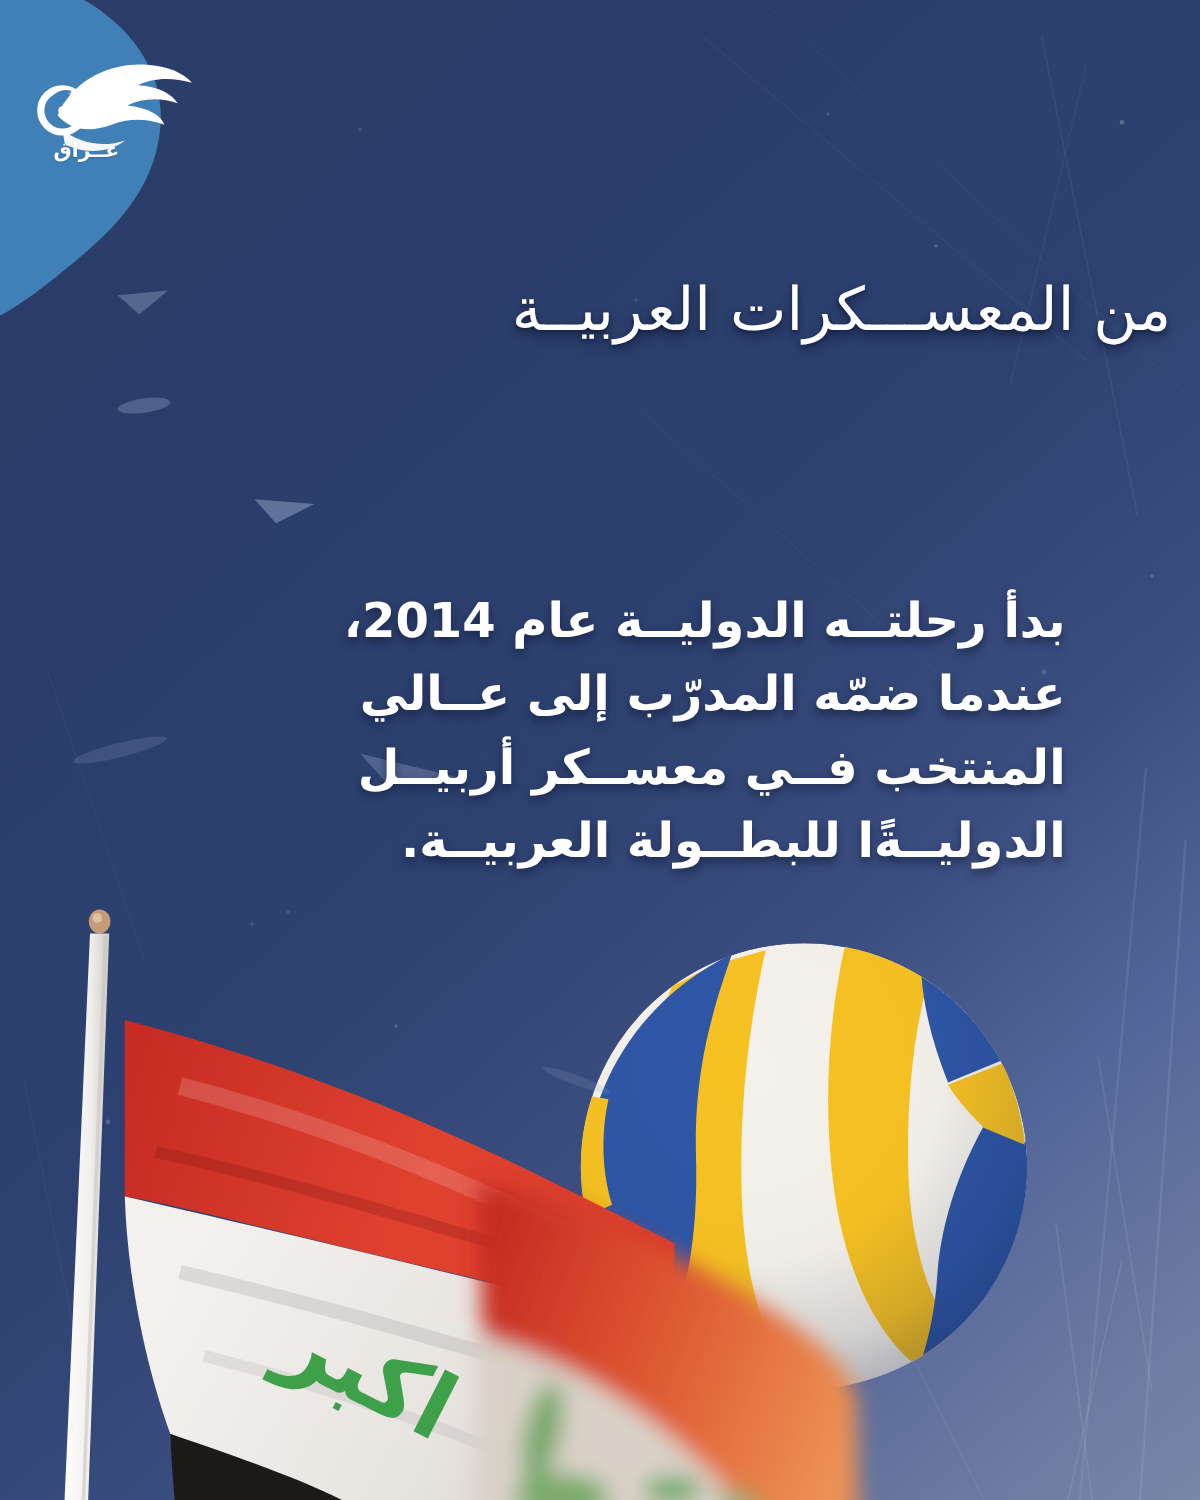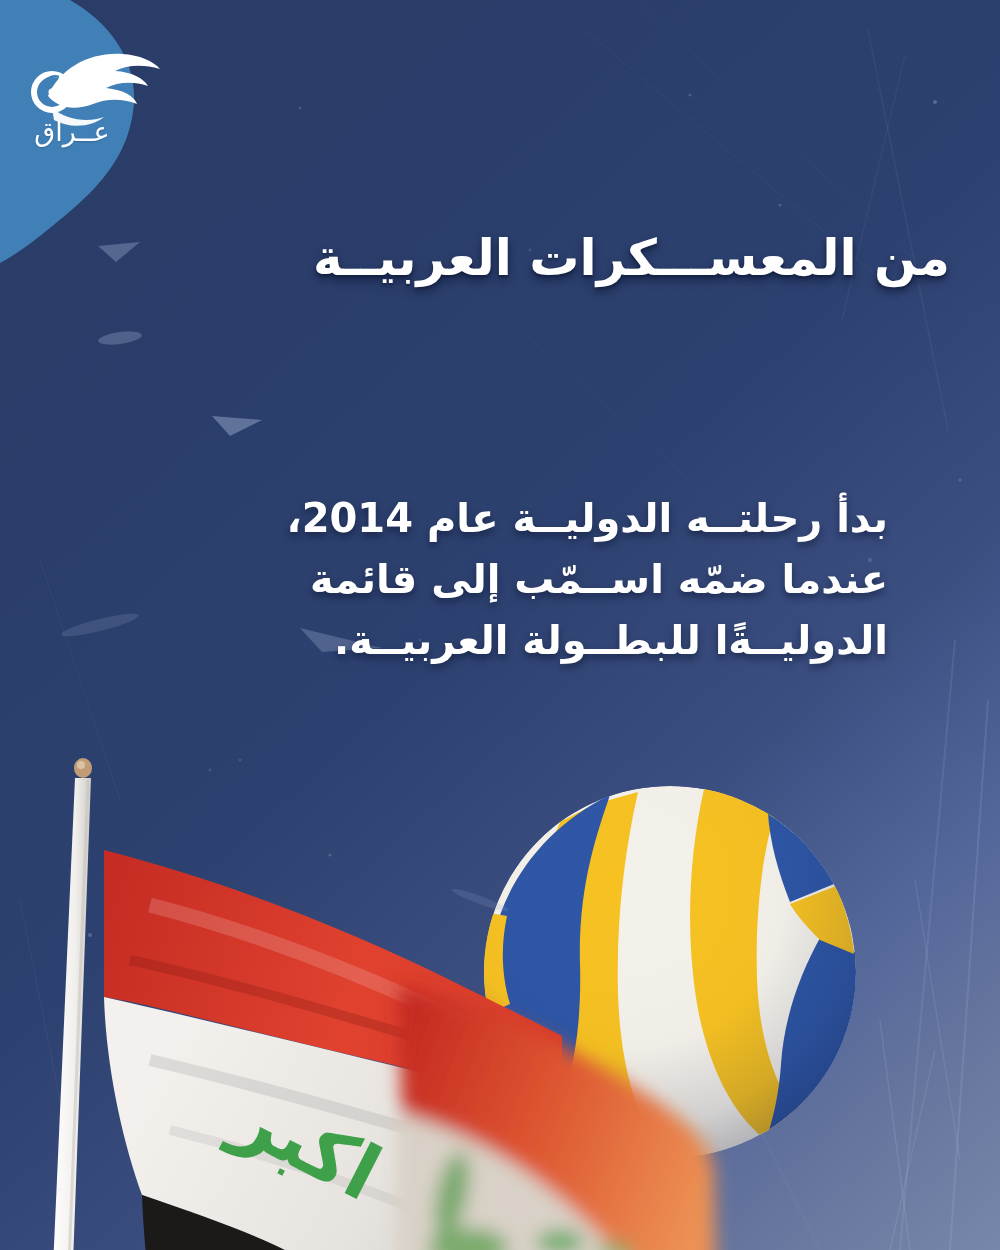--- a/index.html
+++ b/index.html
@@ -6,27 +6,27 @@
   .canvas{
     position:relative;width:1000px;height:1250px;overflow:hidden;
     background:linear-gradient(138deg,#2a3c67 0%,#2b3e6b 28%,#2d4170 48%,#3b4e80 66%,#54679a 80%,#68779f 90%,#7787a9 100%);
     font-family:"DejaVu Sans",sans-serif;
   }
   .layer{position:absolute;left:0;top:0;}
   
   .brand-blob{position:absolute;left:0;top:0;width:400px;height:300px;pointer-events:none;}
   .brand-label{
     position:absolute;left:24px;top:116px;width:96px;text-align:center;
-    color:#fff;font-size:27px;font-weight:normal;direction:rtl;
+    color:#fff;font-size:17px;font-weight:bold;direction:rtl;
     text-shadow:0 1px 2px rgba(20,40,80,.25);
   }
   
   .headline{
-    position:absolute;right:50px;top:224px;direction:rtl;text-align:left;
-    color:#fff;font-weight:bold;font-size:50px;line-height:68px;
+    position:absolute;right:24px;top:224px;direction:rtl;text-align:left;
+    color:#fff;font-weight:normal;font-size:50px;line-height:68px;
     text-shadow:0 5px 9px rgba(8,16,42,.55),0 2px 3px rgba(8,16,42,.45);
     white-space:nowrap;
   }
   
   .body-text{
     position:absolute;right:112px;top:488px;direction:rtl;text-align:right;
     color:#fff;font-weight:bold;font-size:40px;line-height:61px;
     text-shadow:0 4px 7px rgba(8,16,42,.5);
     white-space:nowrap;letter-spacing:0;
   }
@@ -181,17 +181,18 @@
     </svg>
     <div class="brand-label">عــراق</div>
   </div>
 
   <div class="headline">
     <div class="line">من المعســـكرات العربيــة</div>
   </div>
 
   <div class="body-text">
     <div class="line">بدأ رحلتــه الدوليــة عام 2014،</div>
-    <div class="line">عندما ضمّه اســمّب إلى قائمة</div>
+    <div class="line">عندما ضمّه المدرّب إلى عــالي</div>
+    <div class="line">المنتخب فــي معســكر أربيــل</div>
     <div class="line">الدوليــةًا للبطــولة العربيــة.</div>
   </div>
 
 </div>
 
 </body></html>

